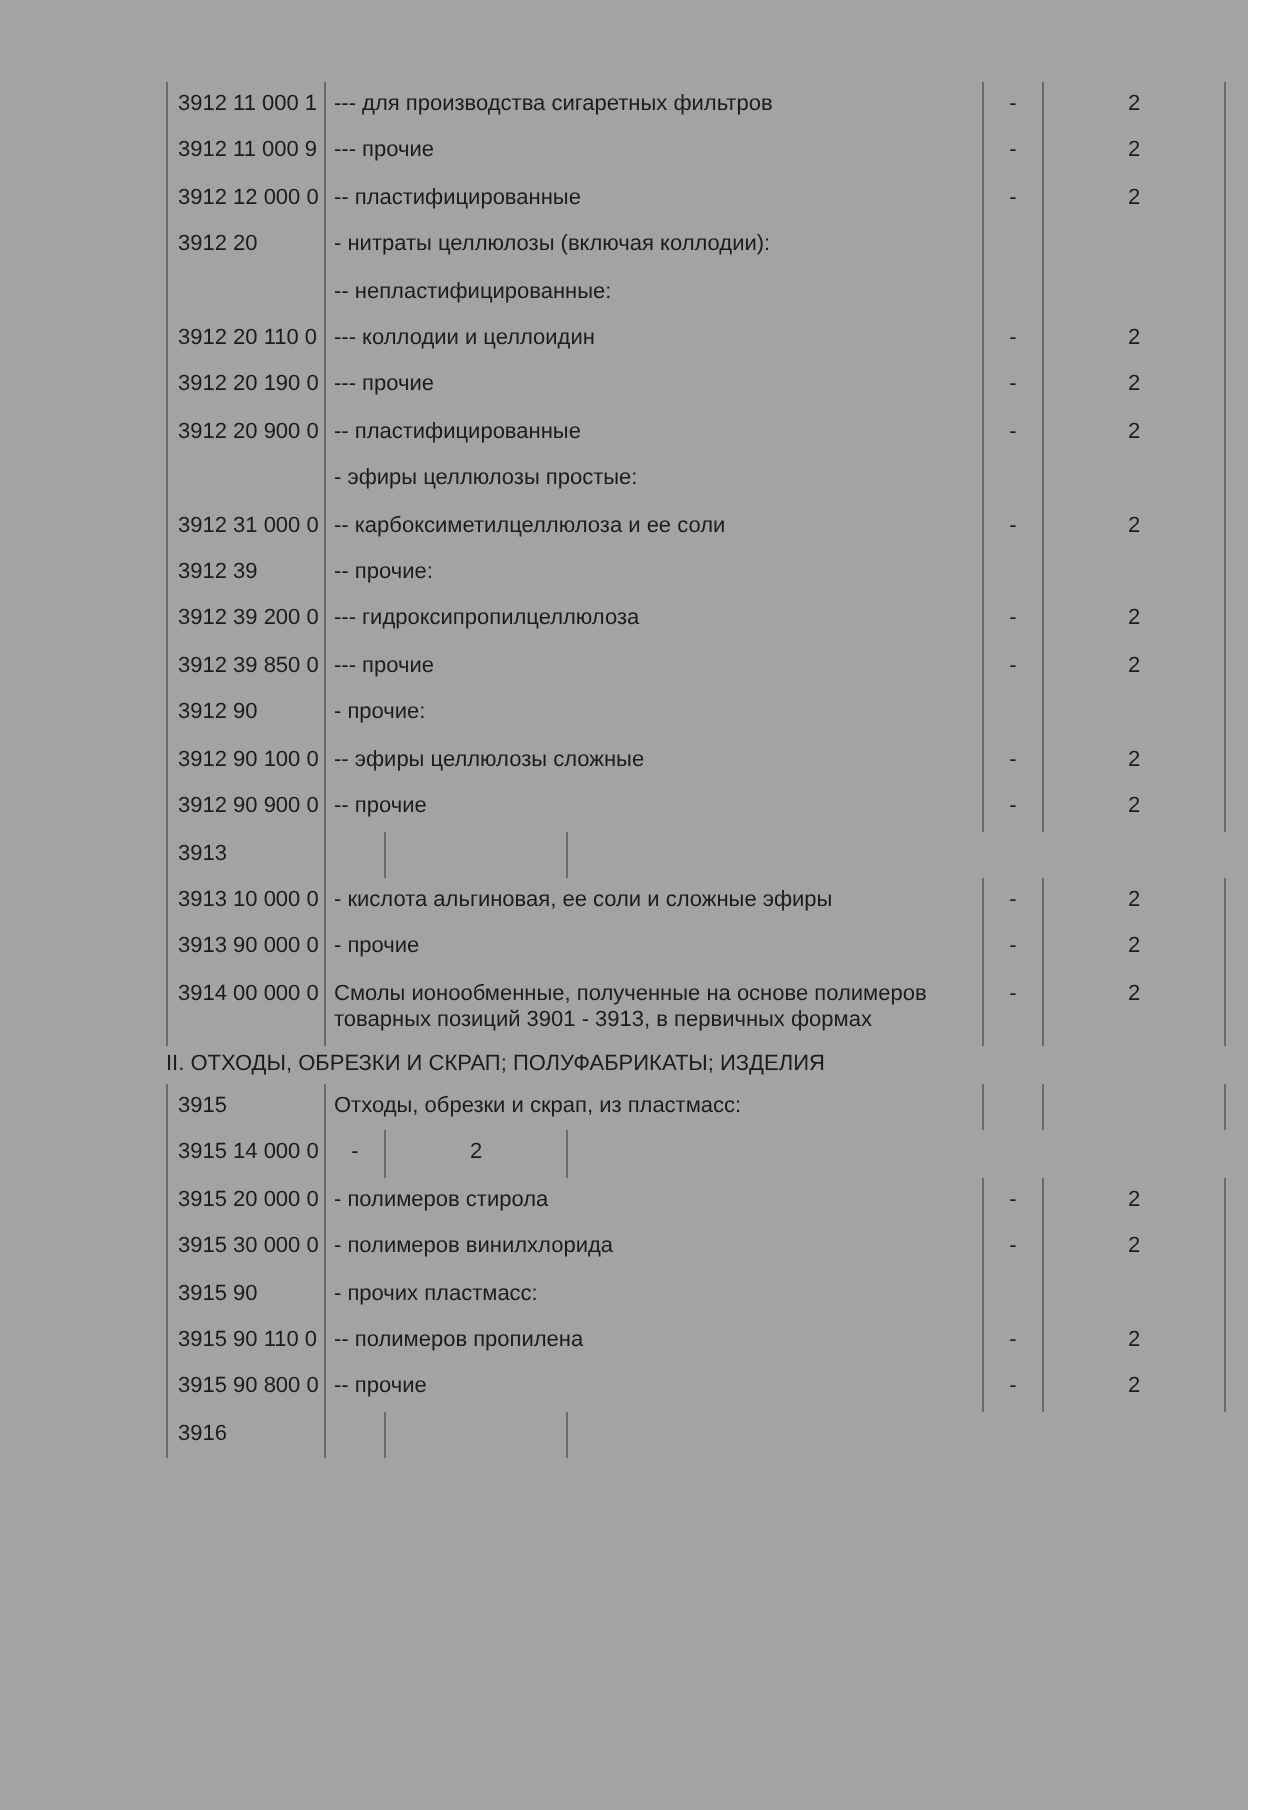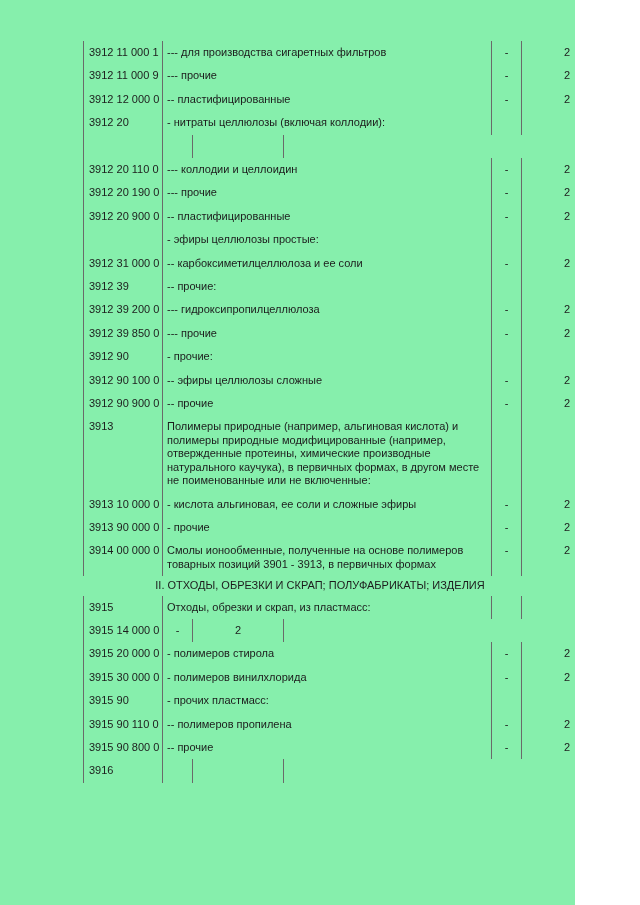--- a/index.html
+++ b/index.html
@@ -2,23 +2,23 @@
 <html><head>
 <meta charset="utf-8">
 <style>
   html, body {
     margin: 0;
     padding: 0;
     background: #ffffff;
   }
   .page {
     position: relative;
-    width: 575px;
+    width: 624px;
     height: 905px;
-    background: #86efac;
+    background: #a3a3a3;
     overflow: hidden;
     font-family: "Liberation Sans", sans-serif;
     color: #1c1c1c;
   }
   .tariff-table {
     position: absolute;
     left: 83px;
     top: 41px;
     width: 530px;
   }
@@ -59,21 +59,20 @@
     text-align: center;
     padding-left: 0;
     padding-right: 0;
   }
   .row-section {
     box-sizing: border-box;
     width: 530px;
     font-size: 11px;
     line-height: 13.4px;
     padding: 3px 56px 3px 0;
-    text-align: center;
   }
 </style>
 </head>
 <body>
 
 <div class="page">
   <div class="tariff-table" id="tariff-table">
       <div class="row-item">
         <div class="cell c-code">3912 11 000 1</div>
         <div class="cell c-description">--- для производства сигаретных фильтров</div>
@@ -93,20 +92,21 @@
         <div class="cell c-rate">2</div>
       </div>
       <div class="row-item">
         <div class="cell c-code">3912 20</div>
         <div class="cell c-description">- нитраты целлюлозы (включая коллодии):</div>
         <div class="cell c-unit"></div>
         <div class="cell c-rate"></div>
       </div>
       <div class="row-item">
         <div class="cell c-code"></div>
+        <div class="cell c-description">-- непластифицированные:</div>
         <div class="cell c-unit"></div>
         <div class="cell c-rate"></div>
       </div>
       <div class="row-item">
         <div class="cell c-code">3912 20 110 0</div>
         <div class="cell c-description">--- коллодии и целлоидин</div>
         <div class="cell c-unit">-</div>
         <div class="cell c-rate">2</div>
       </div>
       <div class="row-item">
@@ -164,21 +164,20 @@
         <div class="cell c-rate">2</div>
       </div>
       <div class="row-item">
         <div class="cell c-code">3912 90 900 0</div>
         <div class="cell c-description">-- прочие</div>
         <div class="cell c-unit">-</div>
         <div class="cell c-rate">2</div>
       </div>
       <div class="row-item">
         <div class="cell c-code">3913</div>
-        <div class="cell c-description">Полимеры природные (например, альгиновая кислота) и полимеры природные модифицированные (например, отвержденные протеины, химические производные натурального каучука), в первичных формах, в другом месте не поименованные или не включенные:</div>
         <div class="cell c-unit"></div>
         <div class="cell c-rate"></div>
       </div>
       <div class="row-item">
         <div class="cell c-code">3913 10 000 0</div>
         <div class="cell c-description">- кислота альгиновая, ее соли и сложные эфиры</div>
         <div class="cell c-unit">-</div>
         <div class="cell c-rate">2</div>
       </div>
       <div class="row-item">

